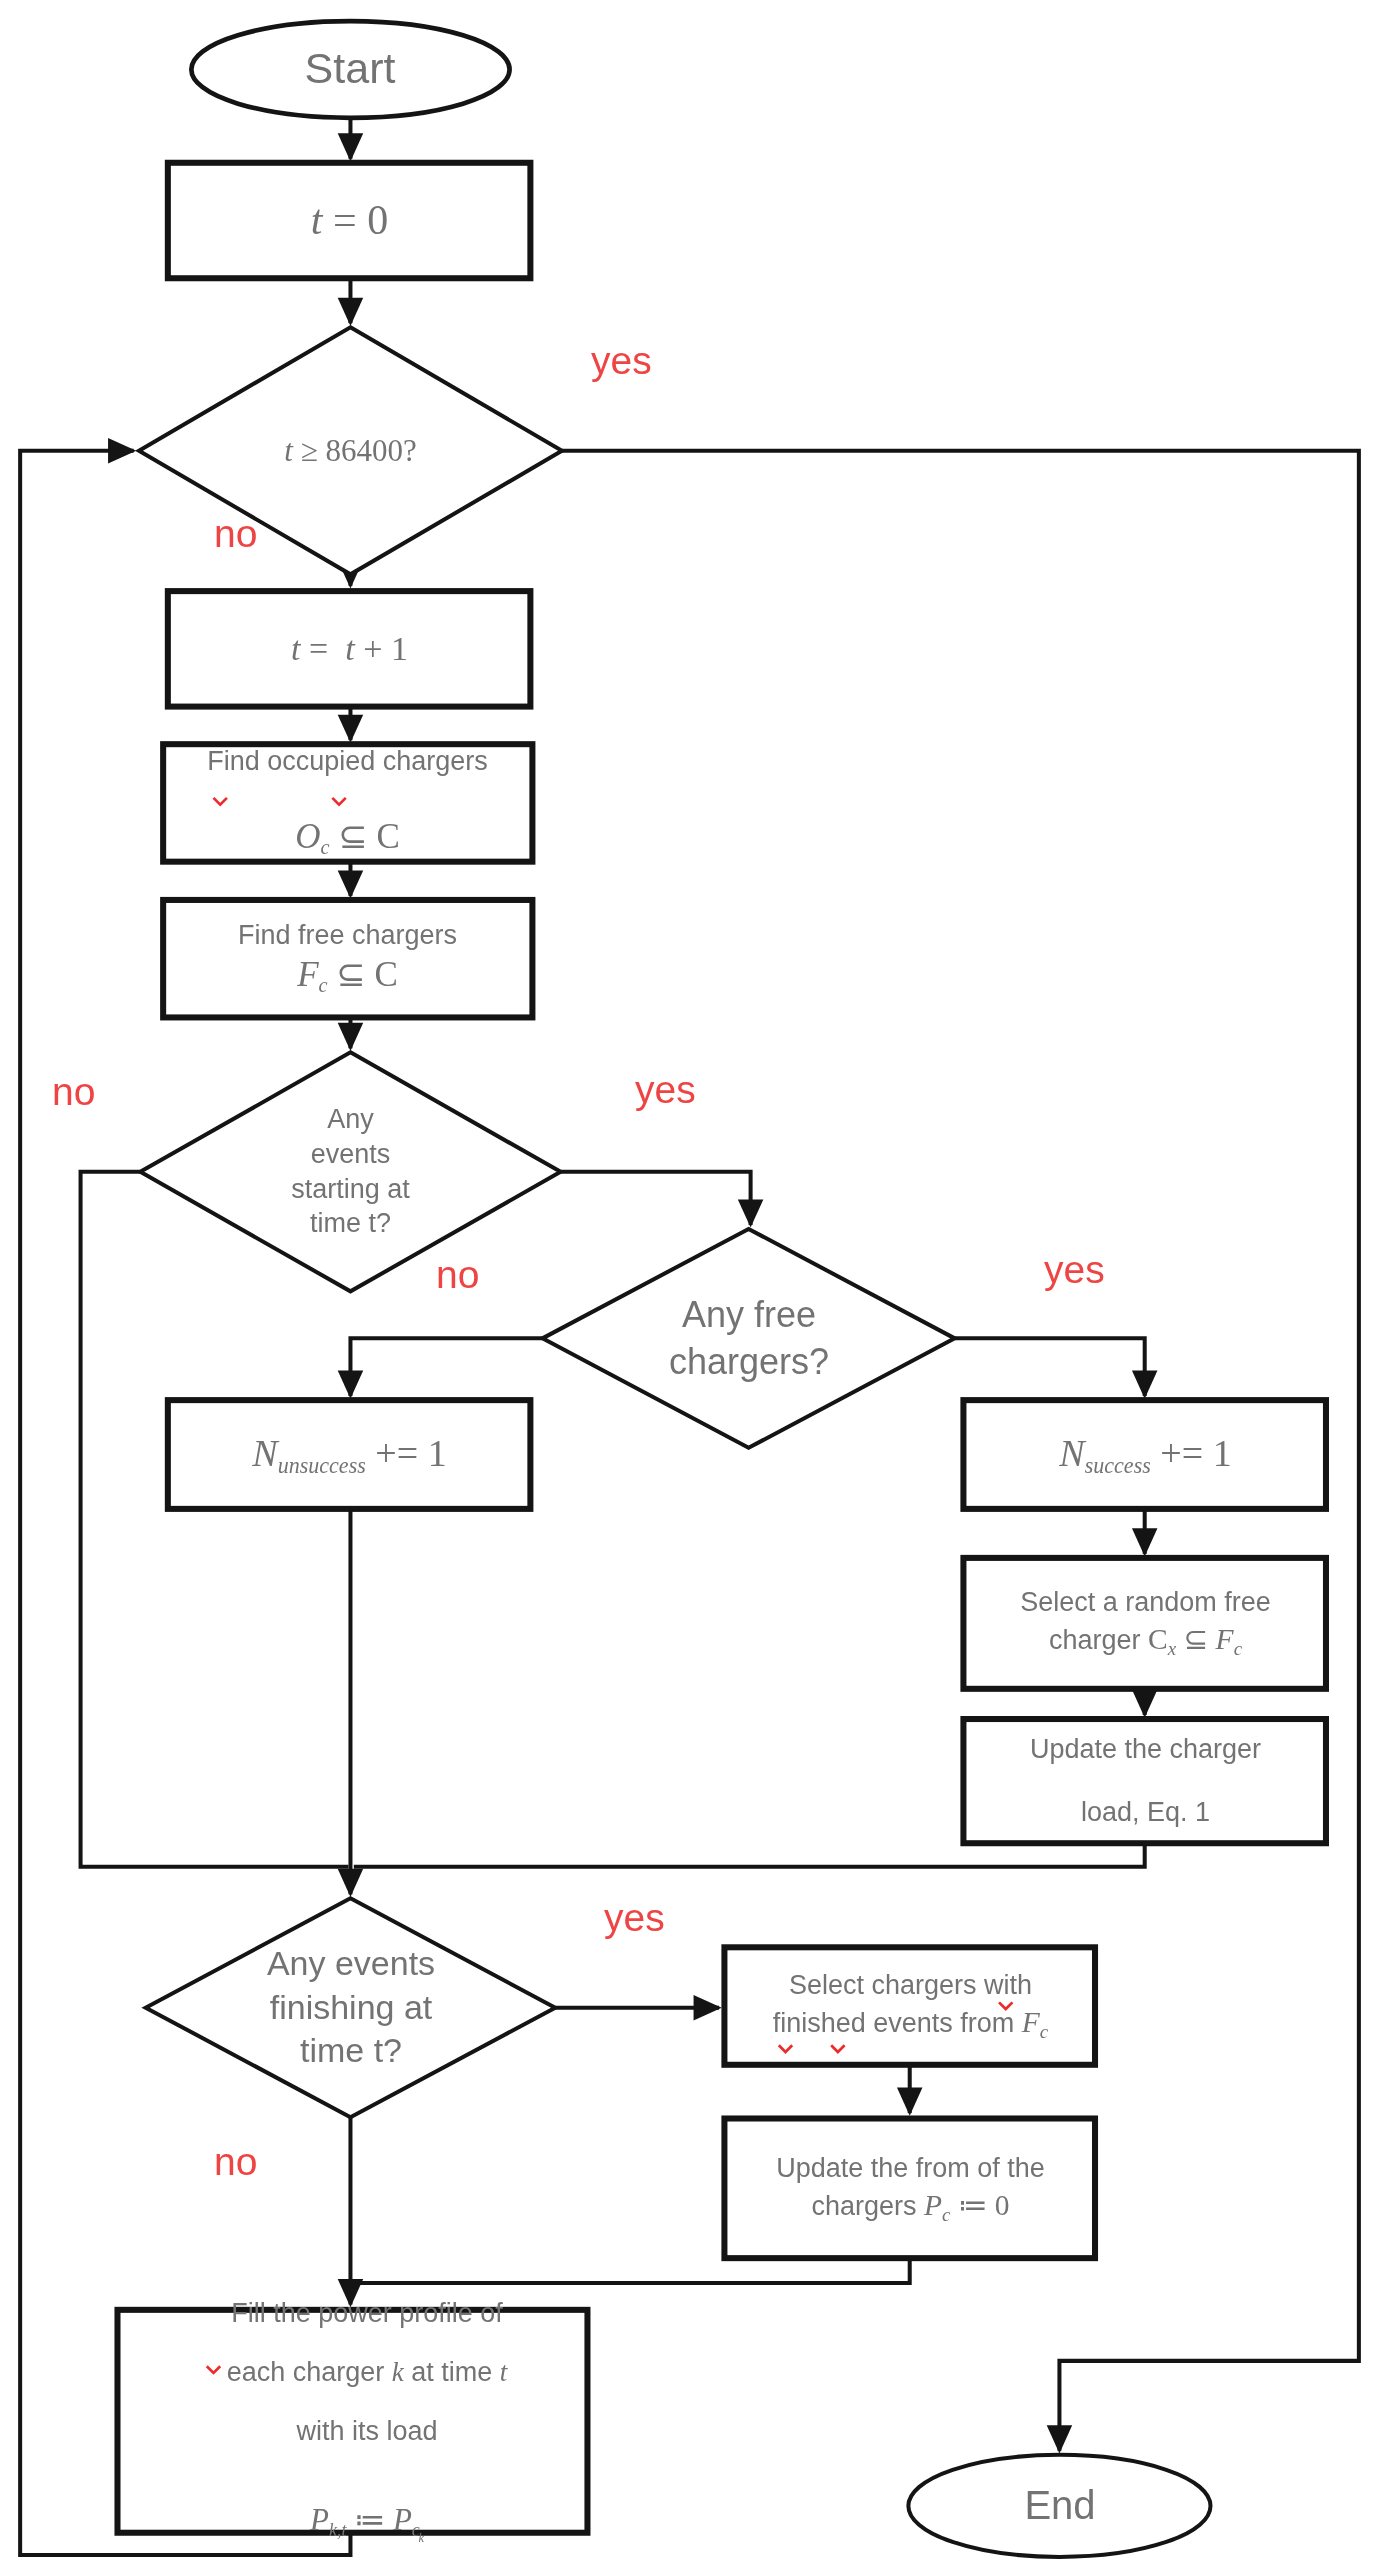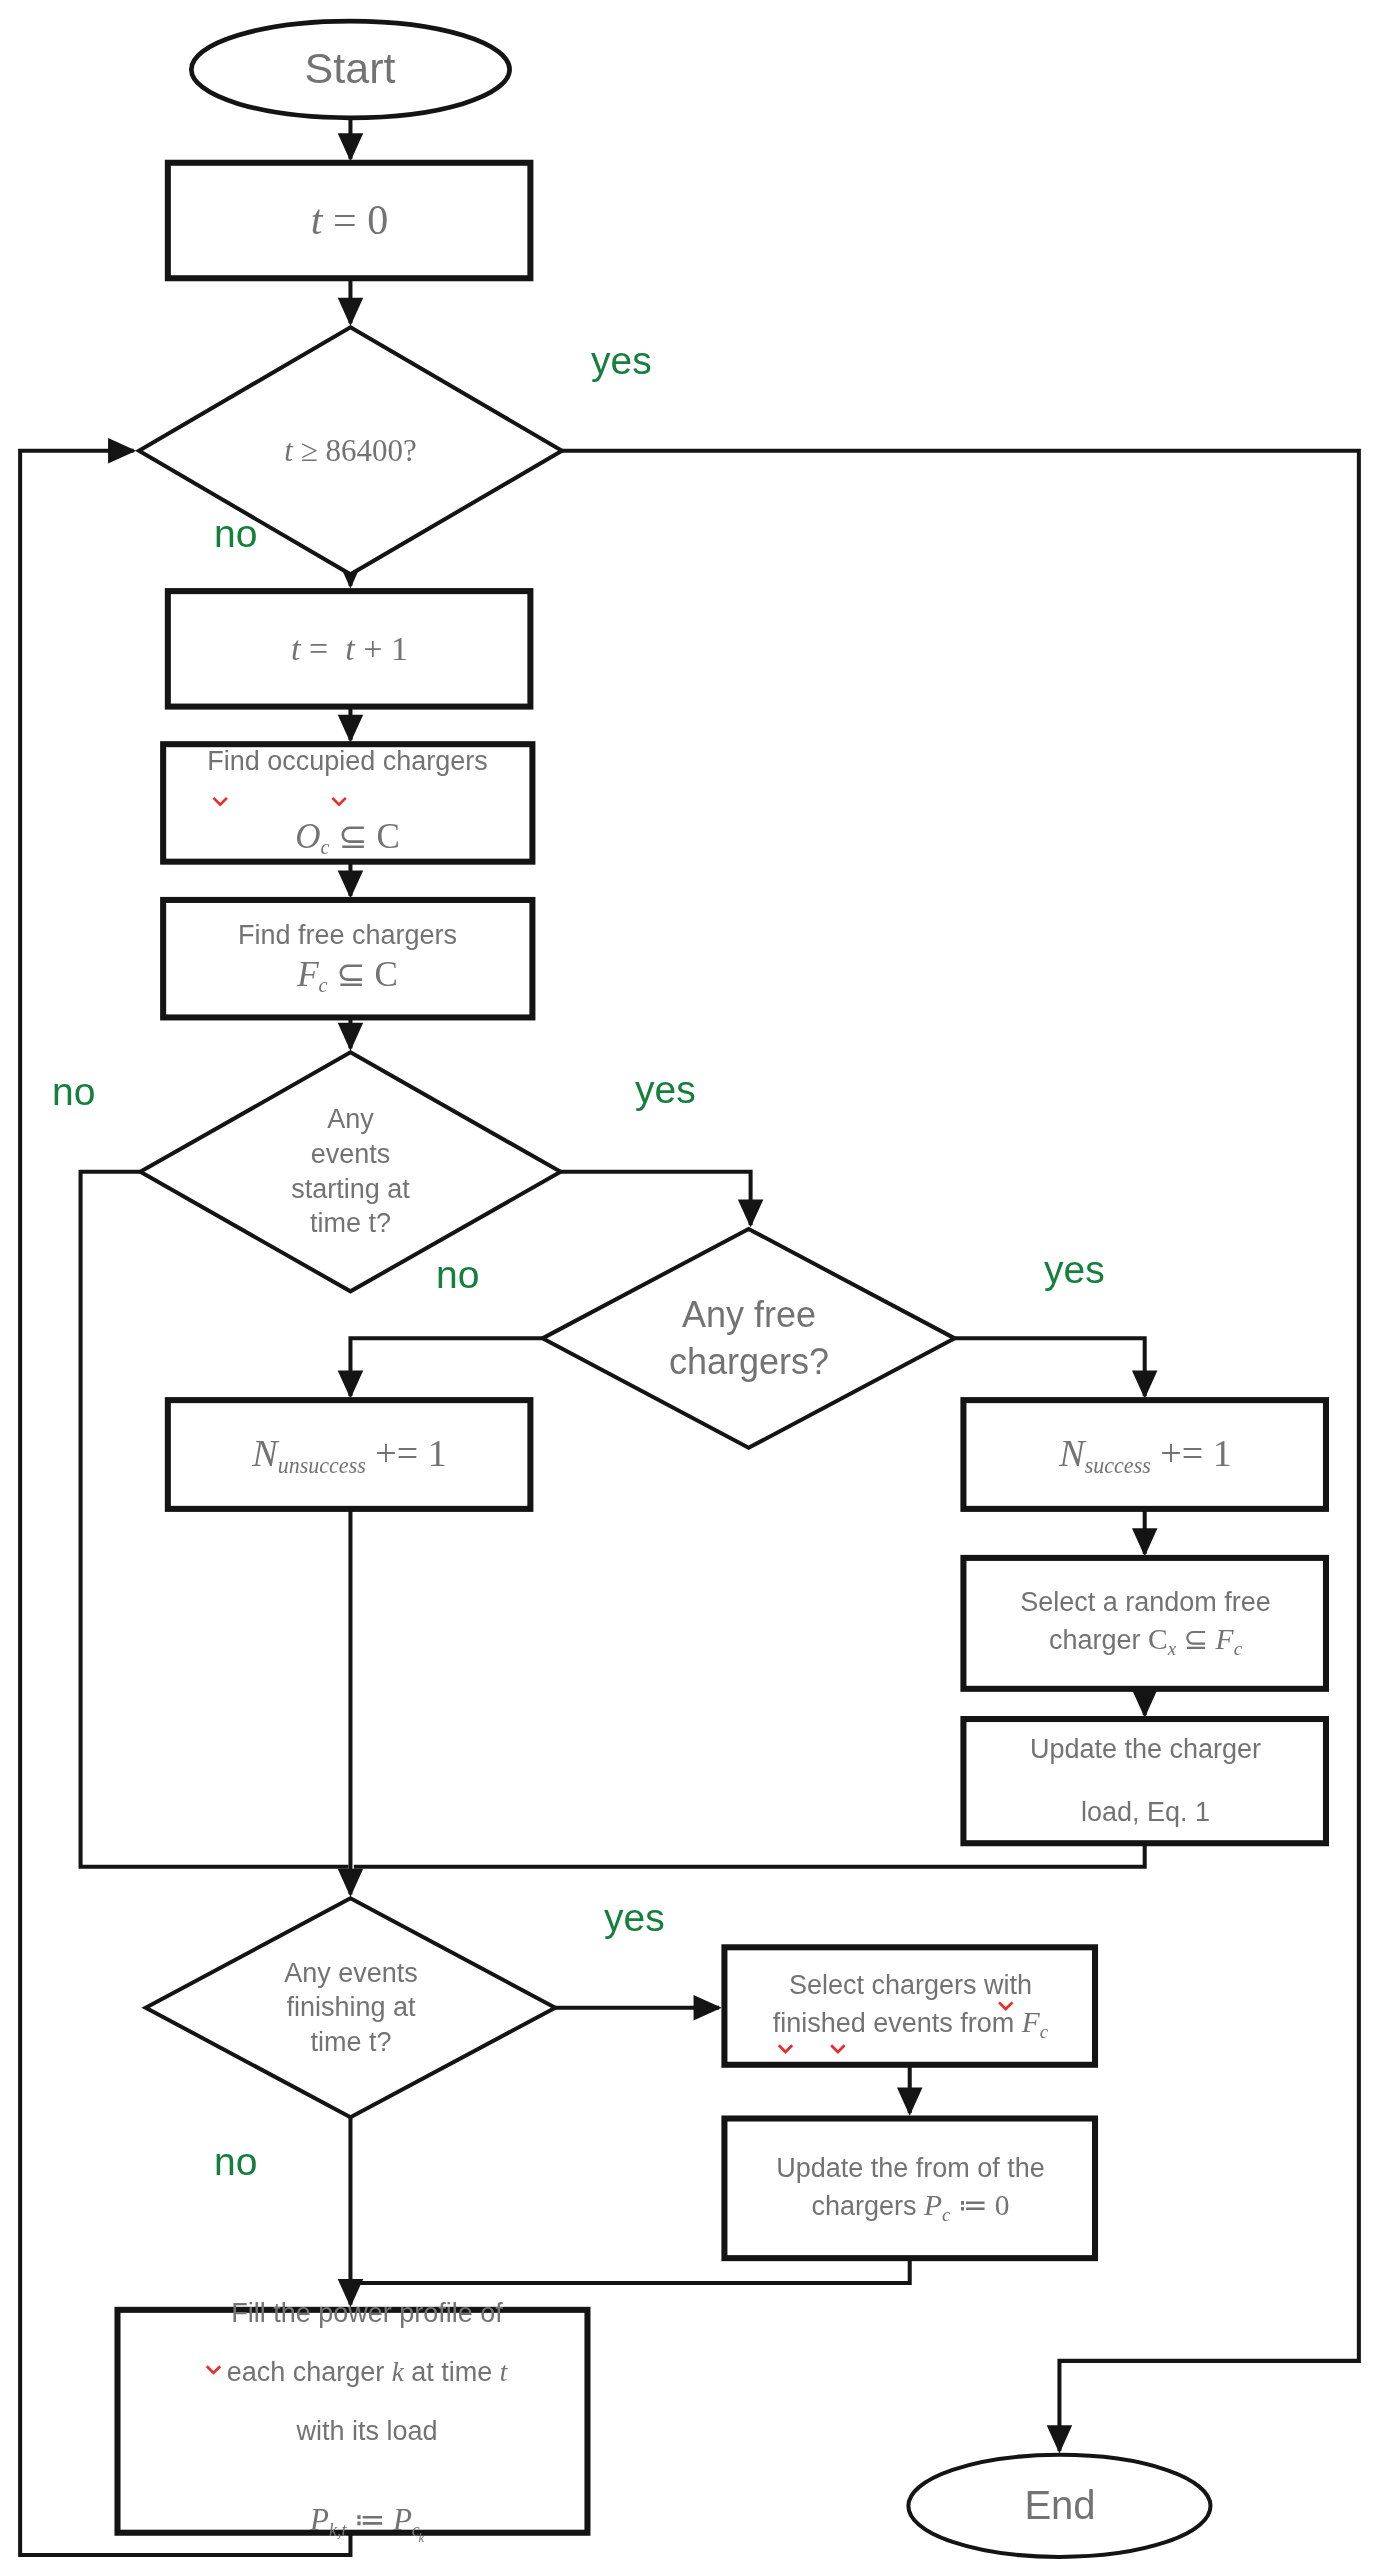--- a/index.html
+++ b/index.html
@@ -1,21 +1,21 @@
 <!DOCTYPE html>
 <html style="font-size:10.7px"><head>
 <meta charset="utf-8">
 <style>
   html,body{margin:0;padding:0;background:#ffffff;}
   .canvas{position:relative;width:1377px;height:2576px;background:#ffffff;overflow:hidden;
           font-family:"Liberation Sans",sans-serif;color:#141414;}
   .canvas svg.layer{position:absolute;left:0;top:0;}
   .lbl{position:absolute;display:flex;flex-direction:column;align-items:center;justify-content:center;
        text-align:center;color:#737373;line-height:1.28;white-space:pre;}
-  .elabel{position:absolute;font-size:39px;color:#15803d;white-space:pre;}
+  .elabel{position:absolute;font-size:39px;color:#ef4444;white-space:pre;}
   .math{font-family:"Liberation Serif",serif;}
   .v{font-family:"Liberation Serif",serif;font-style:italic;}
   .mrest{font-family:"Liberation Serif",serif;font-style:normal;}
   .sub{font-family:"Liberation Serif",serif;font-style:italic;font-size:0.58em;vertical-align:-0.32em;}
   .subsub{font-family:"Liberation Serif",serif;font-style:italic;font-size:0.40em;vertical-align:-0.95em;margin-left:-1.3px;}
   .tline{line-height:1.3;}
 </style>
 </head>
 <body>
 
@@ -130,21 +130,21 @@
   <div class="lbl" style="left:964px;top:1558px;width:363px;height:131px;font-size:27px;">
     <div class="tline">Select a random free</div>
     <div class="tline"><span>charger </span><span class="mrest" style="font-size:29.5px;">C</span><span class="sub" style="font-size:19px;">x</span><span class="mrest" style="font-size:29.5px;"> ⊆ </span><span class="v" style="font-size:29.5px;">F</span><span class="sub" style="font-size:19px;">c</span></div>
   </div>
 
   <div class="lbl" style="left:964px;top:1719px;width:363px;height:124px;font-size:27px;gap:28px;">
     <div class="tline">Update the charger</div>
     <div class="tline">load, Eq. 1</div>
   </div>
 
-  <div class="lbl" style="left:146px;top:1898px;width:410px;height:219px;font-size:27px;">
+  <div class="lbl" style="left:146px;top:1898px;width:410px;height:219px;font-size:34px;">
     <div>Any events</div>
     <div>finishing at</div>
     <div>time t?</div>
   </div>
 
   <div class="lbl" style="left:725px;top:1947px;width:371px;height:118px;font-size:27px;">
     <div class="tline">Select chargers with</div>
     <div class="tline"><span>finished events from </span><span class="v" style="font-size:29.5px;">F</span><span class="sub" style="font-size:19px;">c</span></div>
   </div>
 

